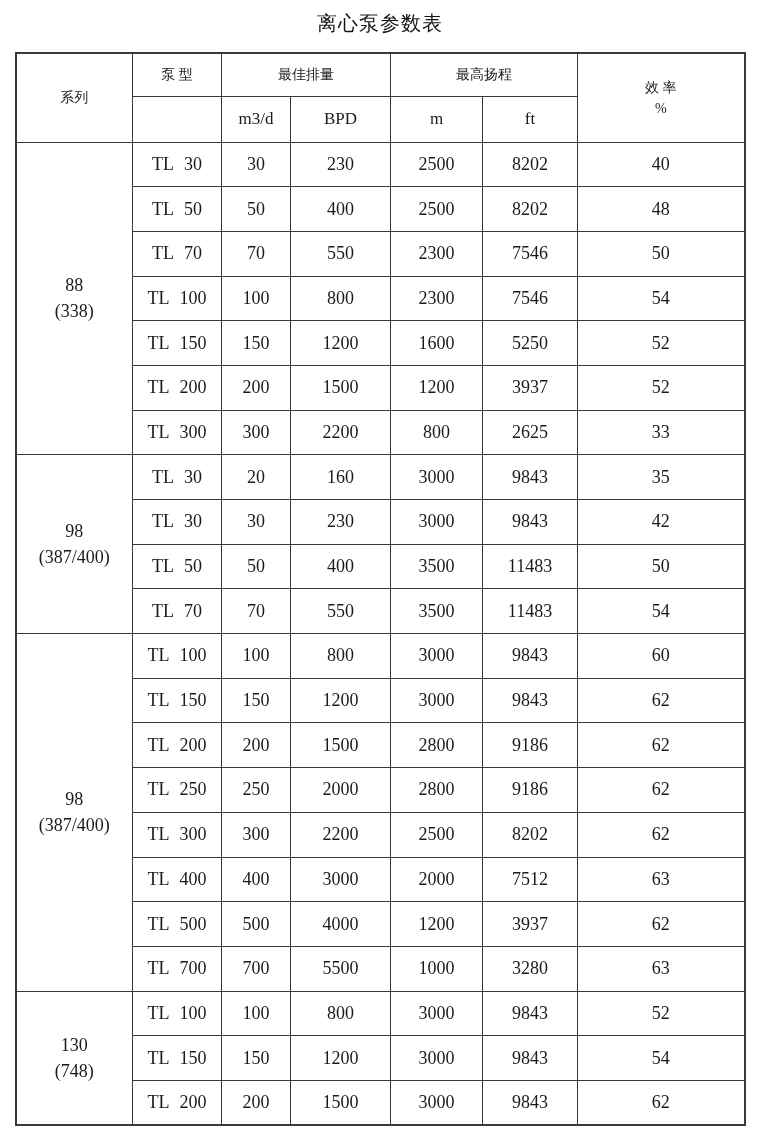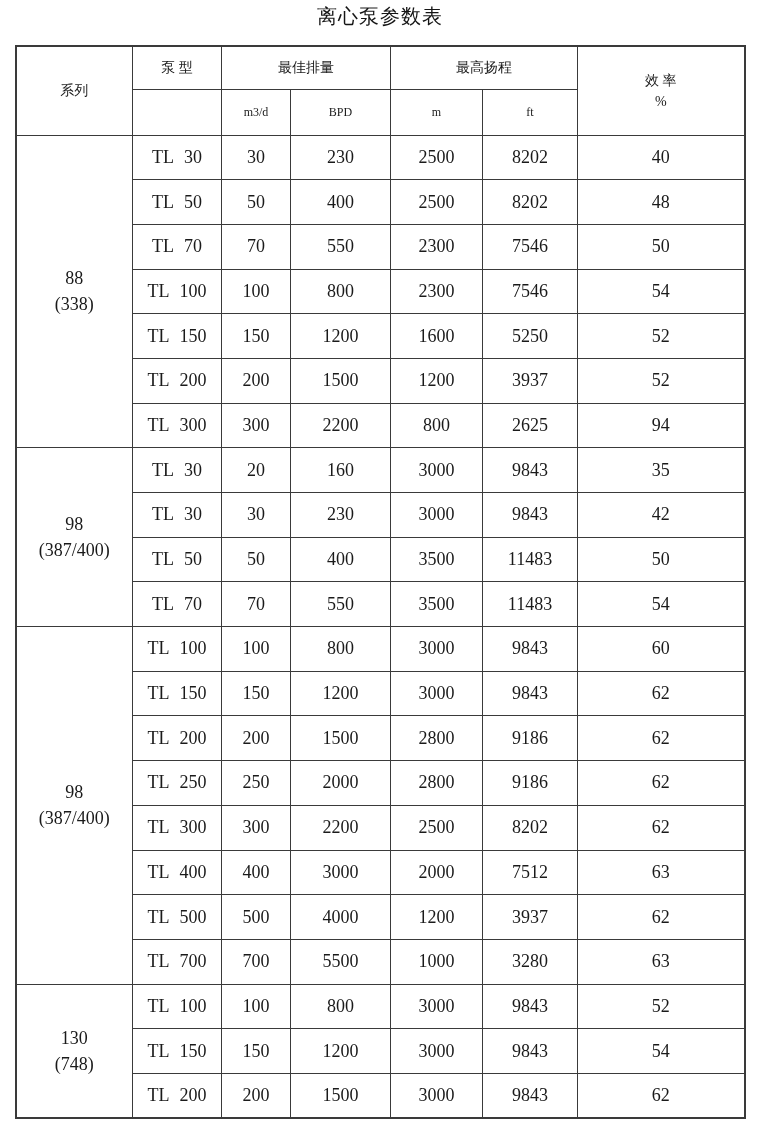--- a/index.html
+++ b/index.html
@@ -12,42 +12,42 @@
   .page {
     width: 760px;
     height: 1136px;
     background: #ffffff;
     overflow: hidden;
   }
   .doc-title {
     text-align: center;
     font-size: 20px;
     letter-spacing: 1px;
-    padding-top: 3px;
+    padding-top: 10px;
     margin-bottom: 15px;
     color: #151515;
   }
   table.param-table {
     border-collapse: collapse;
     table-layout: fixed;
     width: 729px;
     margin: 0 auto;
     border: 2px solid #3a3a3a;
   }
   .param-table th, .param-table td {
     border: 1px solid #3a3a3a;
     text-align: center;
     vertical-align: middle;
     font-weight: normal;
     font-size: 18px;
     color: #1a1a1a;
     padding: 0;
   }
   .param-table thead tr.h1 th { height: 43px; font-size: 14px; }
-  .param-table thead tr.h2 th { height: 46px; font-size: 12px; }
+  .param-table thead tr.h2 th { height: 46px; font-size: 17px; }
   .param-table tbody td { height: 44.7px; }
   .series-cell div { line-height: 1.45; }
   .eff-head div { line-height: 1.5; }
   .model-cell { word-spacing: 6px; font-family: Liberation Serif, serif; }
   .unit-latin { font-family: "Liberation Serif", "DejaVu Serif", serif; }
 </style>
 </head>
 <body>
 
 <div class="page">
@@ -135,21 +135,21 @@
           <td>1200</td>
           <td>3937</td>
           <td>52</td>
         </tr>
         <tr>
           <td class="model-cell">TL 300</td>
           <td>300</td>
           <td>2200</td>
           <td>800</td>
           <td>2625</td>
-          <td>94</td>
+          <td>33</td>
         </tr>
         <tr>
           <td rowspan="4" class="series-cell">
             <div>98</div>
             <div>(387/400)</div>
           </td>
           <td class="model-cell">TL 30</td>
           <td>20</td>
           <td>160</td>
           <td>3000</td>

